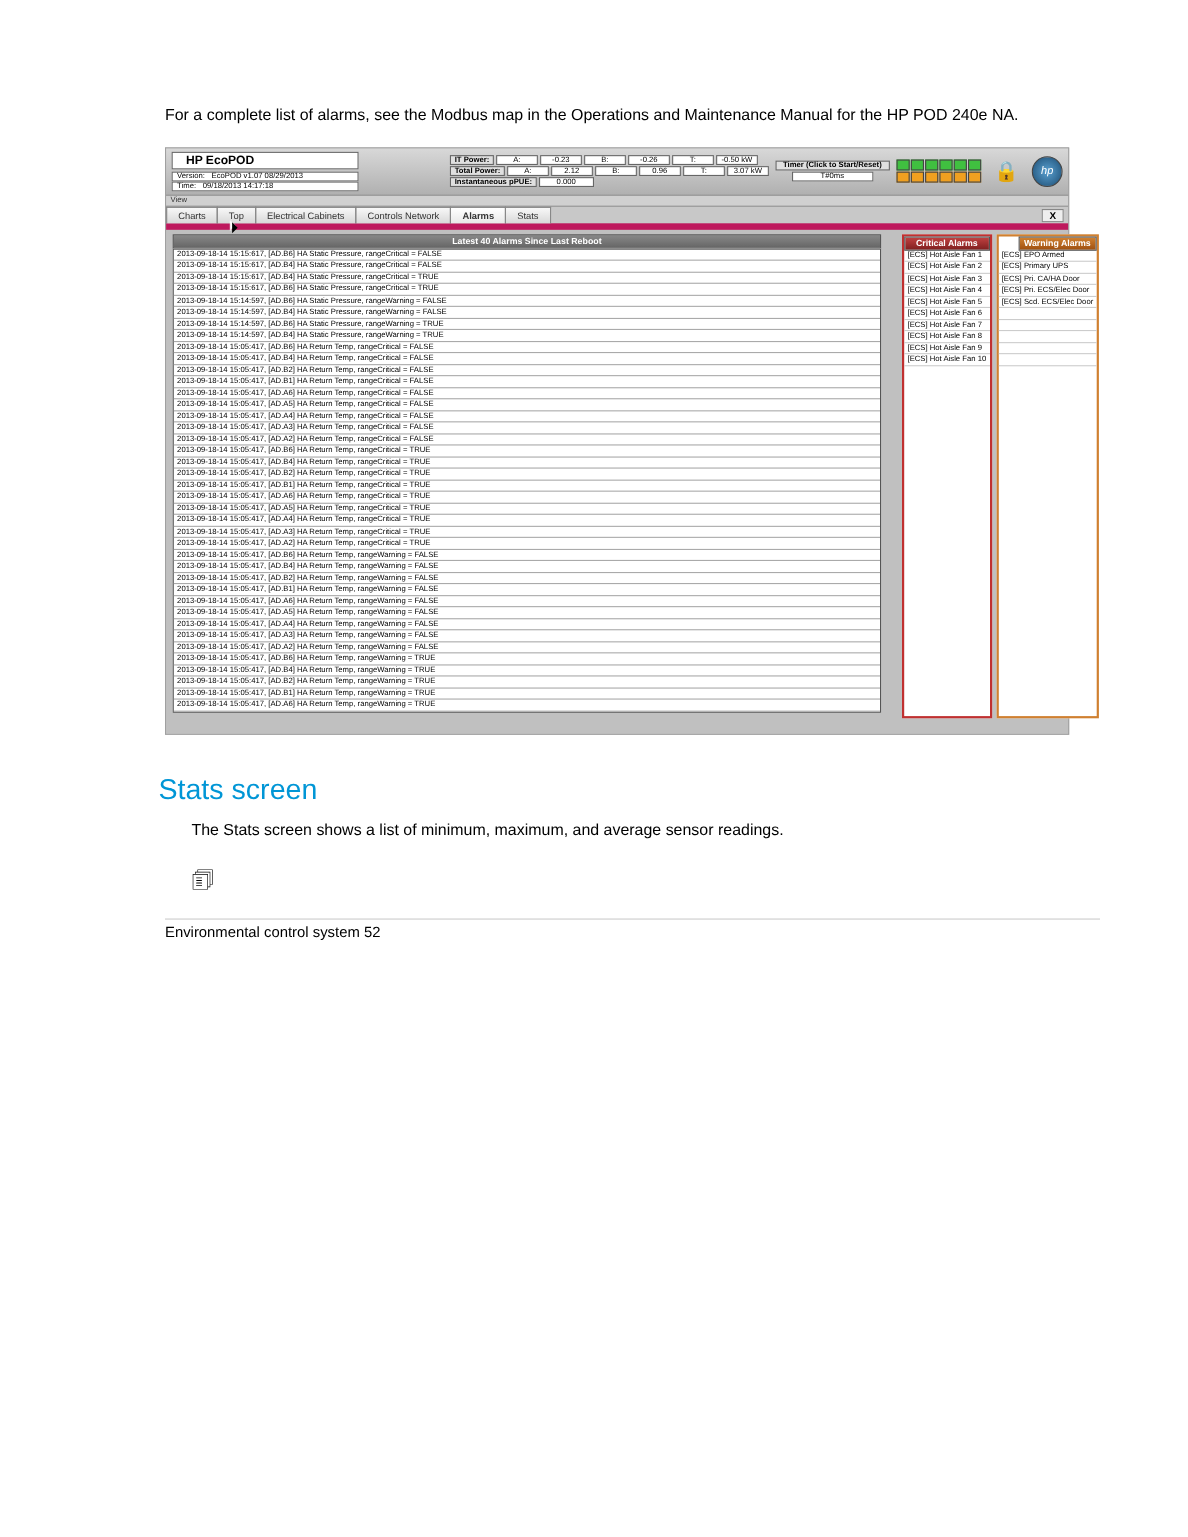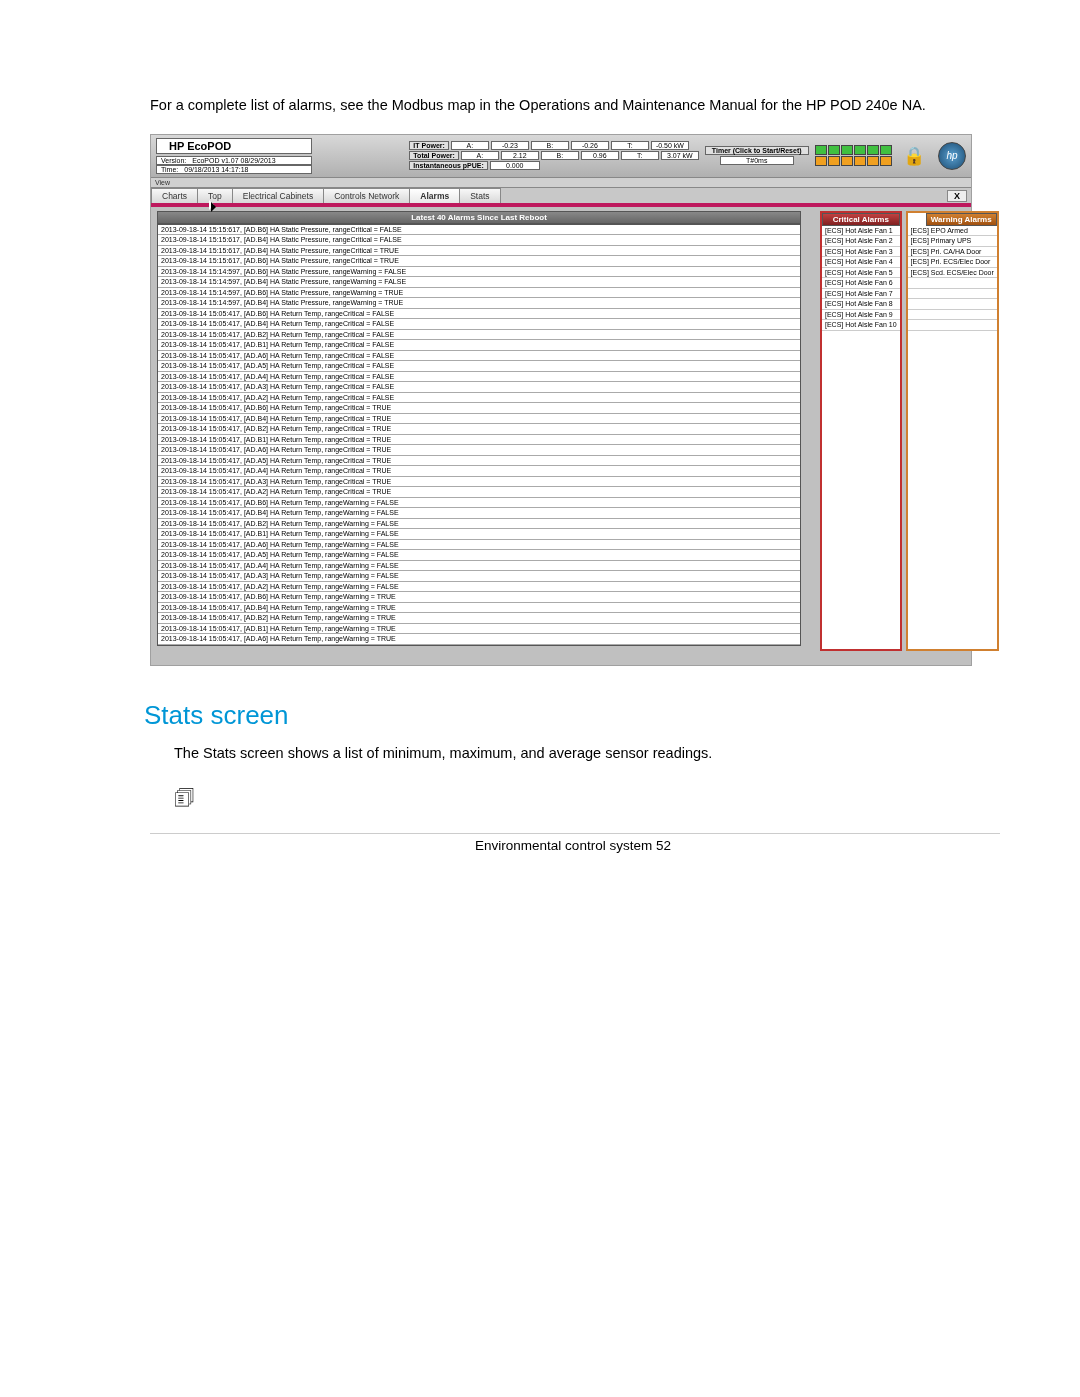--- a/index.html
+++ b/index.html
@@ -42,21 +42,21 @@
   }
   .info-line {
     background: #fff;
     border: 1px solid #666;
     padding: 0 4px;
     font-size: 7px;
     display:flex;
     gap:6px;
     white-space: nowrap;
   }
-  .topbar-left { width:156px; }
+  .topbar-left { width:170px; }
   .topbar-mid {
     display:flex; flex-direction:column; gap:1px;
   }
   .power-row {
     display:flex; gap:2px; font-size:7px; align-items:center;
   }
   .power-row .lbl {
     background:#e0e0e0; border:1px solid #666; padding:0 3px; font-weight:bold;
   }
   .power-row .cell {
@@ -83,21 +83,21 @@
     font-size:18px; color:#333; padding:0 6px;
   }
   .hp-logo {
     width:26px; height:26px; border-radius:50%; background:radial-gradient(circle,#5aa0d0,#1a4a70); border:1px solid #444;
     display:flex; align-items:center; justify-content:center; color:#fff; font-size:10px; font-style:italic;
   }
   .viewbar {
     background:#d0d0d0; border-bottom:1px solid #888; font-size:7px; padding:1px 4px; color:#333;
   }
   .tabbar {
-    display:flex; background:#c8c8c8; border-bottom:4px solid #be185d; align-items:center;
+    display:flex; background:#c8c8c8; border-bottom:6px solid #be185d; align-items:center;
     justify-content: space-between;
   }
   .tabs { display:flex; }
   .tab {
     border:1px solid #888; background:linear-gradient(#f8f8f8,#d8d8d8);
     padding:2px 10px; font-size:8.5px; color:#333; border-bottom:none;
     margin-right:-1px;
   }
   .tab.active { background:linear-gradient(#fff,#e8e8e8); font-weight:bold; }
   .closebtn {
@@ -145,21 +145,21 @@
     margin-bottom:4px;
   }
   .note-icon {
     font-size:22px;
   }
   .important-text {
     font-size:14.5px;
   }
   .important-text .imp { font-weight:bold; }
   .footer {
-    text-align:center; font-size:13.5px; padding-right:4px;
+    text-align:left; font-size:13.5px; padding-right:4px;
   }
   .cursor {
     position:relative;
   }
   .cursor::after {
     content:"";
     position:absolute;
     left:60px; top:14px;
     width:0;height:0;
     border-left:5px solid #000;

